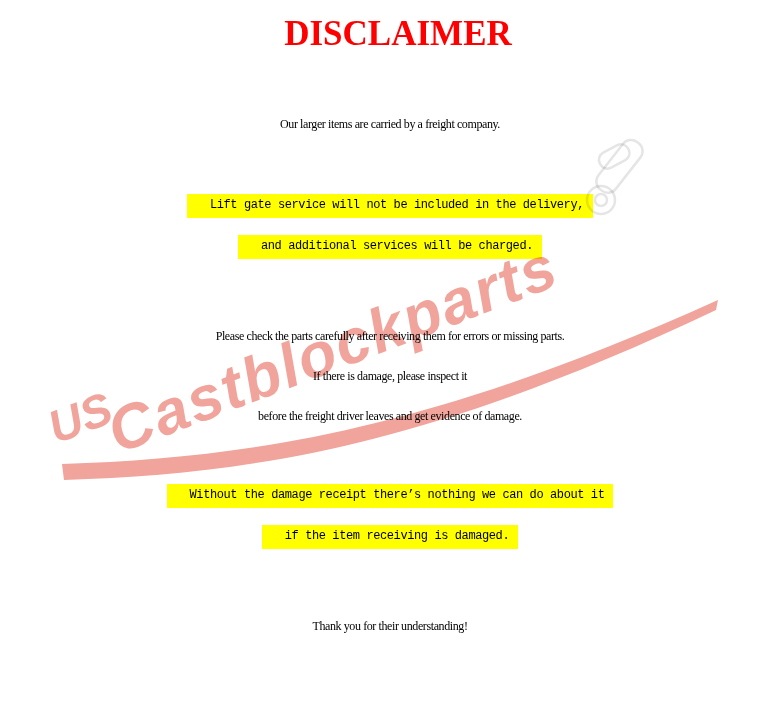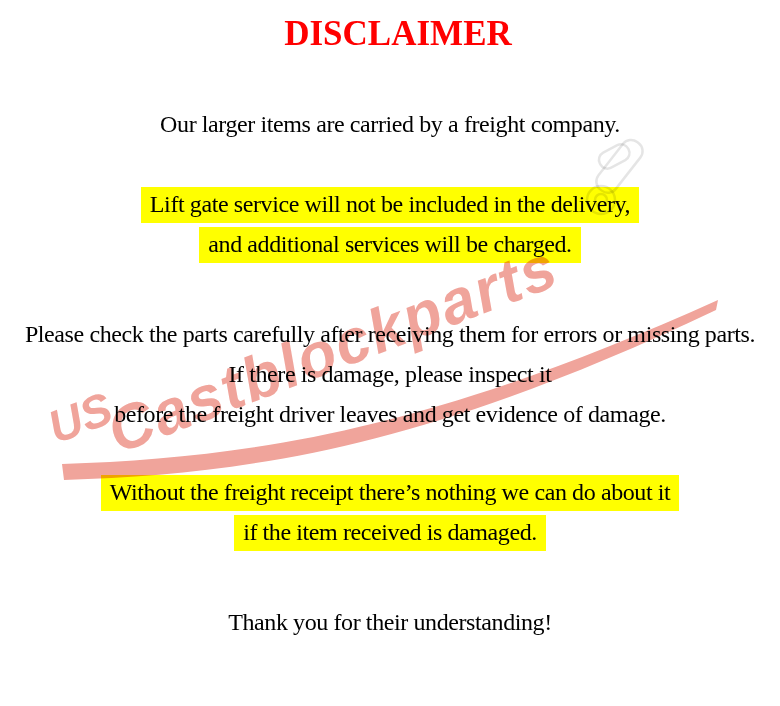--- a/index.html
+++ b/index.html
@@ -31,28 +31,29 @@
   }
   .para{margin:0;}
   .sec-intro{margin-top:48px;}
   .sec-liftgate{margin-top:40px;}
   .sec-inspection{margin-top:50px;}
   .sec-receipt{margin-top:38px;}
   .sec-closing{margin-top:50px;}
   p.line{
     margin:0;
     text-align:center;
-    font-size:24px;
+    font-size:12px;
     line-height:40px;
     letter-spacing:-0.4px;
     white-space:nowrap;
   }
   .hl{
     background:var(--hl-color);
-    padding:4px 9px 6px 9px;
+    padding:4px 9px 6px 23px;
+    font-family:Liberation Mono, monospace;
   }
   svg.watermark{
     position:absolute;
     left:0;top:0;
     pointer-events:none;
     mix-blend-mode:multiply;
   }
   .wm-text{
     fill:var(--wm-color);
     font-family:"Liberation Sans","DejaVu Sans",sans-serif;
@@ -78,22 +79,22 @@
     <p class="line"><span class="hl">and additional services will be charged.</span></p>
   </section>
 
   <section class="para sec-inspection">
     <p class="line">Please check the parts carefully after receiving them for errors or missing parts.</p>
     <p class="line">If there is damage, please inspect it</p>
     <p class="line">before the freight driver leaves and get evidence of damage.</p>
   </section>
 
   <section class="para sec-receipt">
-    <p class="line"><span class="hl">Without the freight receipt there’s nothing we can do about it</span></p>
-    <p class="line"><span class="hl">if the item received is damaged.</span></p>
+    <p class="line"><span class="hl">Without the damage receipt there’s nothing we can do about it</span></p>
+    <p class="line"><span class="hl">if the item receiving is damaged.</span></p>
   </section>
 
   <section class="para sec-closing">
     <p class="line">Thank you for their understanding!</p>
   </section>
 
   <svg class="watermark" width="780" height="706" viewBox="0 0 780 706">
 
     <g class="tool-outline">
       <circle cx="601" cy="188" r="14"></circle>

